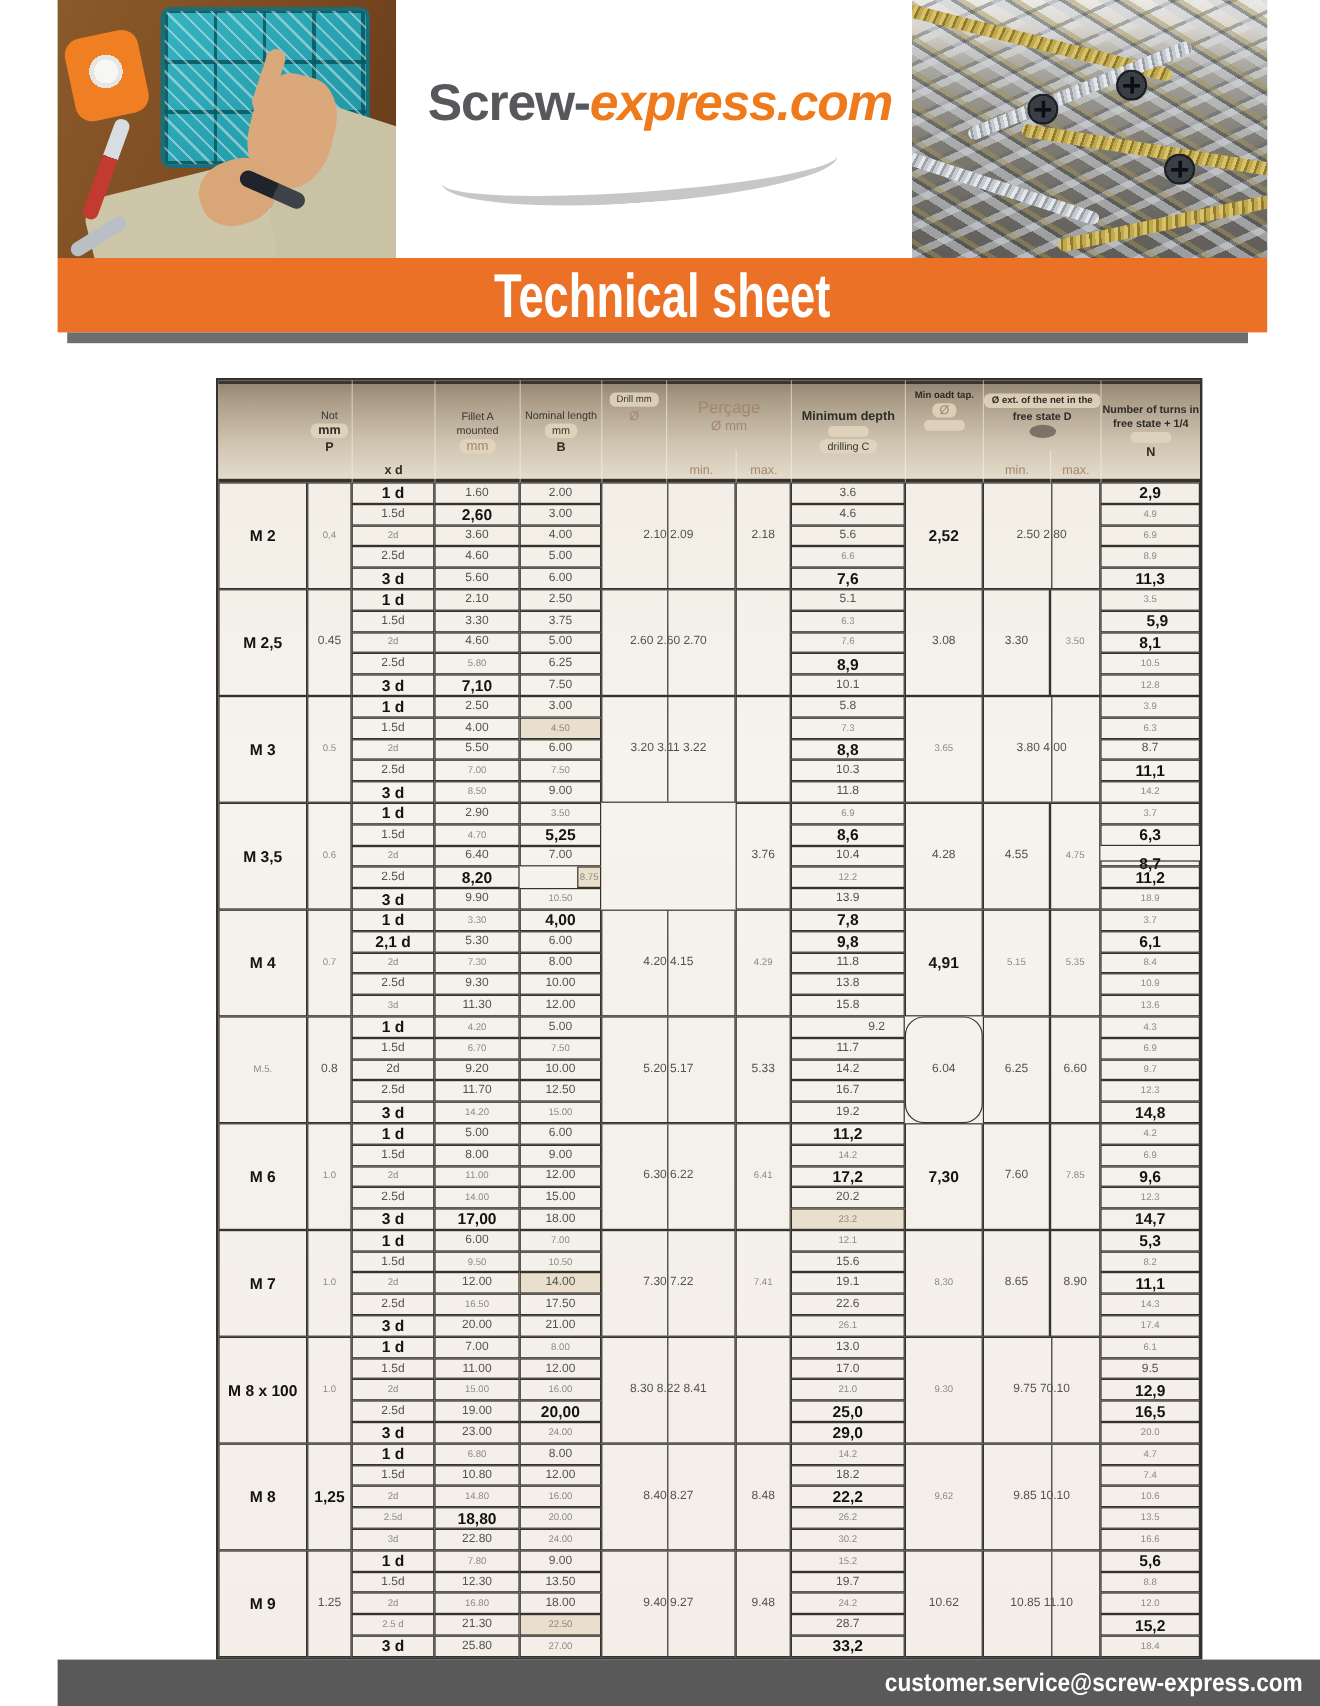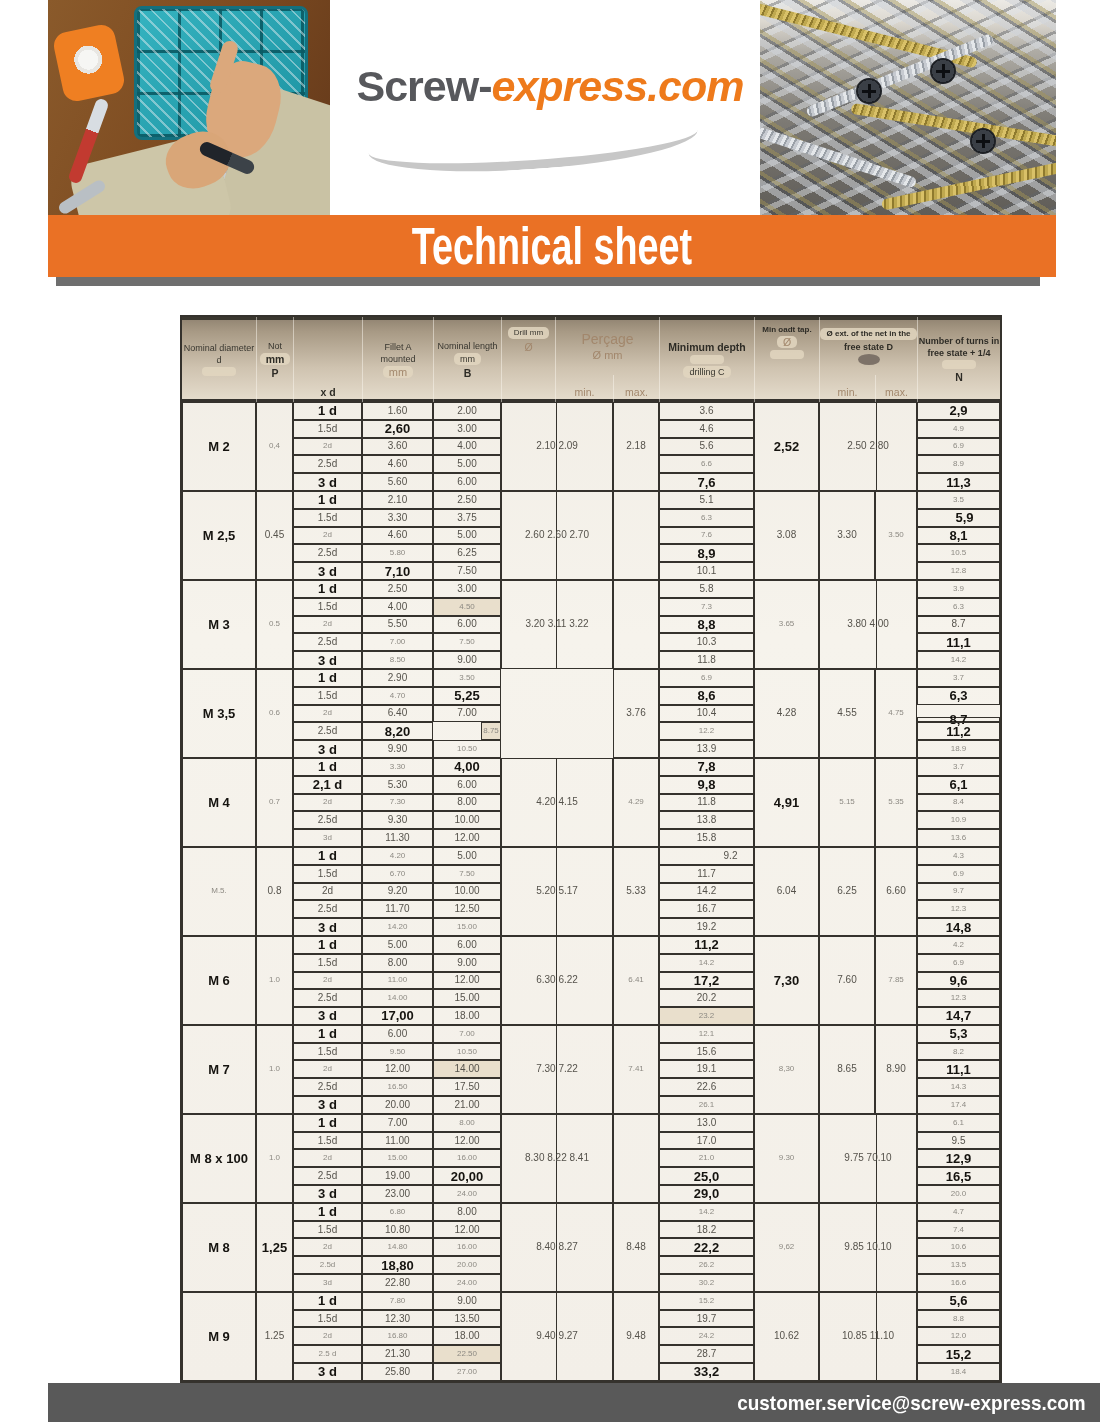--- a/index.html
+++ b/index.html
@@ -131,25 +131,20 @@
     <div class="rp-head" style="left:210px;top:128px;"></div>
   </div>
 
   <div class="banner">
     <span>Technical sheet</span>
   </div>
   <div class="gray-strip"></div>
 
   <div class="sheet" id="spec-table">
     <div class="thead">
-      <div class="hc" style="grid-column:1;grid-row:1/3;">
-        <span class="h9">Nominal diameter</span>
-        <span class="h9">d</span>
-        <span class="bar"></span>
-      </div>
       <div class="hc" style="grid-column:2;grid-row:1/3;">
         <span class="h9">Not</span>
         <span class="pill h10 dk">mm</span>
         <span class="h10 dk">P</span>
       </div>
       <div class="hc hbottom" style="grid-column:3;grid-row:1/3;">
         <span class="h10 dk">x d</span>
       </div>
       <div class="hc" style="grid-column:4;grid-row:1/3;">
         <span class="h9">Fillet A</span>
@@ -378,21 +373,21 @@
       <div class="bc f2" style="grid-area: 29 / 5;">10.00</div>
       <div class="bc f2" style="grid-area: 30 / 5;">12.50</div>
       <div class="bc f0" style="grid-area: 31 / 5;">15.00</div>
       <div class="bc f2 vline6" style="grid-area: 27 / 6 / 32 / 8;">5.20 5.17</div>
       <div class="bc f2" style="grid-area: 27 / 8 / 32;">5.33</div>
       <div class="bc f2" style="grid-area: 27 / 9; padding-left: 48px;">9.2</div>
       <div class="bc f2" style="grid-area: 28 / 9;">11.7</div>
       <div class="bc f2" style="grid-area: 29 / 9;">14.2</div>
       <div class="bc f2" style="grid-area: 30 / 9;">16.7</div>
       <div class="bc f2" style="grid-area: 31 / 9;">19.2</div>
-      <div class="bc f2" style="grid-area: 27 / 10 / 32;">6.04</div>
+      <div class="bc f2" style="grid-area: 27 / 10 / 32; border-radius: 16px;">6.04</div>
       <div class="bc f2" style="grid-area: 27 / 11 / 32;">6.25</div>
       <div class="bc f2" style="grid-area: 27 / 12 / 32;">6.60</div>
       <div class="bc f0" style="grid-area: 27 / 13;">4.3</div>
       <div class="bc f0" style="grid-area: 28 / 13;">6.9</div>
       <div class="bc f0" style="grid-area: 29 / 13;">9.7</div>
       <div class="bc f0" style="grid-area: 30 / 13;">12.3</div>
       <div class="bc f1" style="grid-area: 31 / 13;">14,8</div>
       <div class="bc f1" style="grid-area: 32 / 1 / 37;">M 6</div>
       <div class="bc f0" style="grid-area: 32 / 2 / 37;">1.0</div>
       <div class="bc f1" style="grid-area: 32 / 3;">1 d</div>

